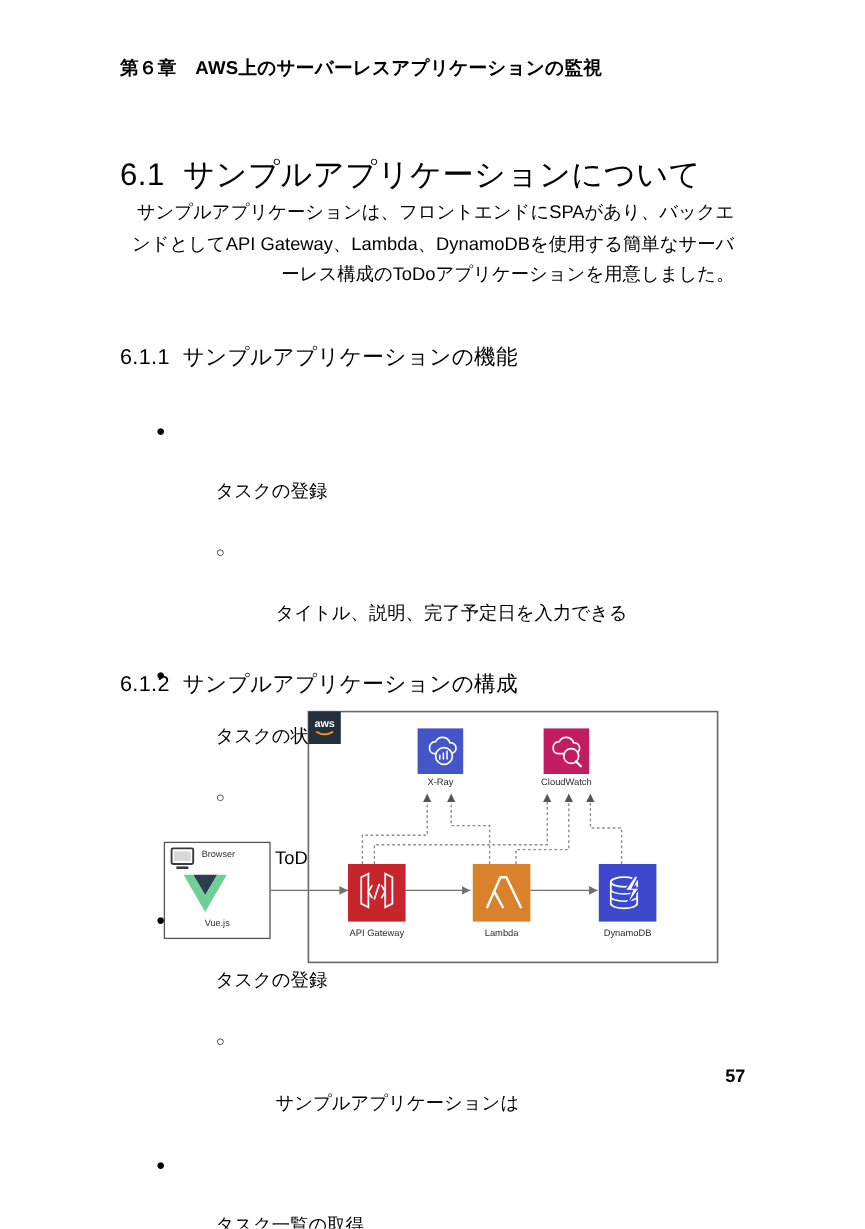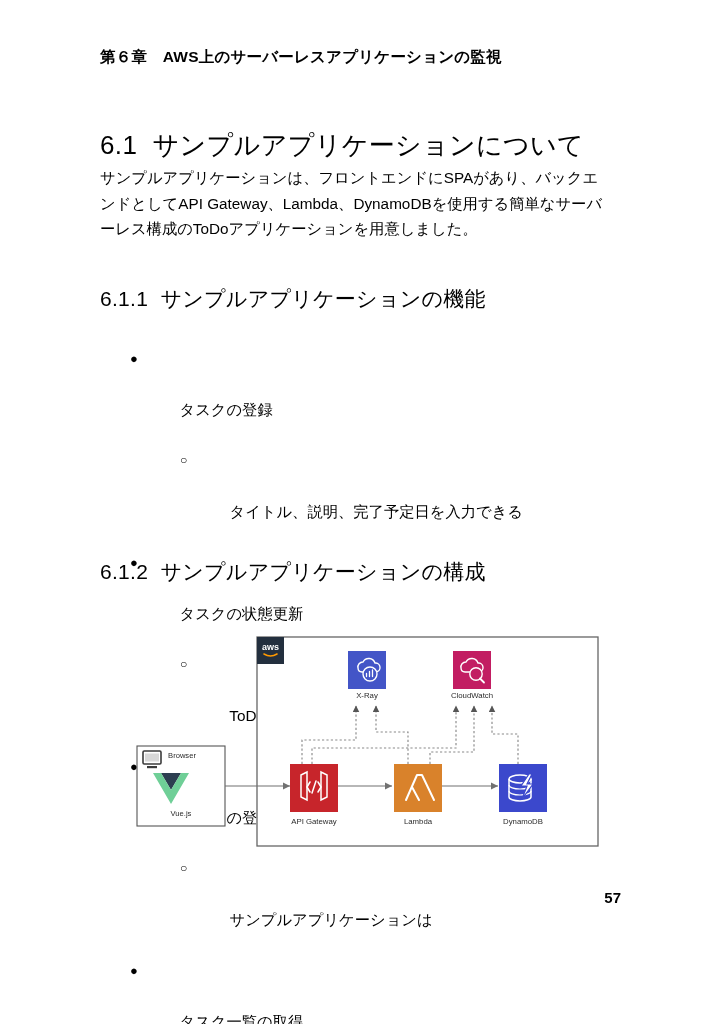--- a/index.html
+++ b/index.html
@@ -41,40 +41,40 @@
     top: 128px;
     font-size: 26px;
     font-weight: normal;
     letter-spacing: 0.4px;
     color: #000;
     white-space: pre;
   }
   .h2 {
     position: absolute;
     left: 100px;
-    font-size: 21px;
+    font-size: 18px;
     font-weight: normal;
     letter-spacing: 0.3px;
     color: #000;
     white-space: pre;
   }
   .h2.s611 { top: 285px; }
   .h2.s612 { top: 558px; }
 
   
   .para {
     position: absolute;
     left: 100px;
     width: 512px;
     font-size: 15.3px;
     line-height: 25.5px;
     color: #000;
     text-align: left;
   }
-  .para.intro { top: 165px; }
+  .para.intro { top: 165px; text-align: right; }
   .para.lead  { top: 323px; }
 
   
   .bullets {
     position: absolute;
     left: 100px;
     top: 346px;
     width: 520px;
     font-size: 15.3px;
     line-height: 25.5px;
@@ -101,21 +101,21 @@
     left: 80px;
     top: 0;
     font-size: 12px;
     line-height: 25.5px;
   }
 
   
   .diagram {
     position: absolute;
     left: 120px;
-    top: 624px;
+    top: 580px;
     width: 480px;
     height: 236px;
   }
   .diagram svg { display: block; }
 
   .aws-badge-label {
     font-family: "Liberation Sans", sans-serif;
   }
 
   

